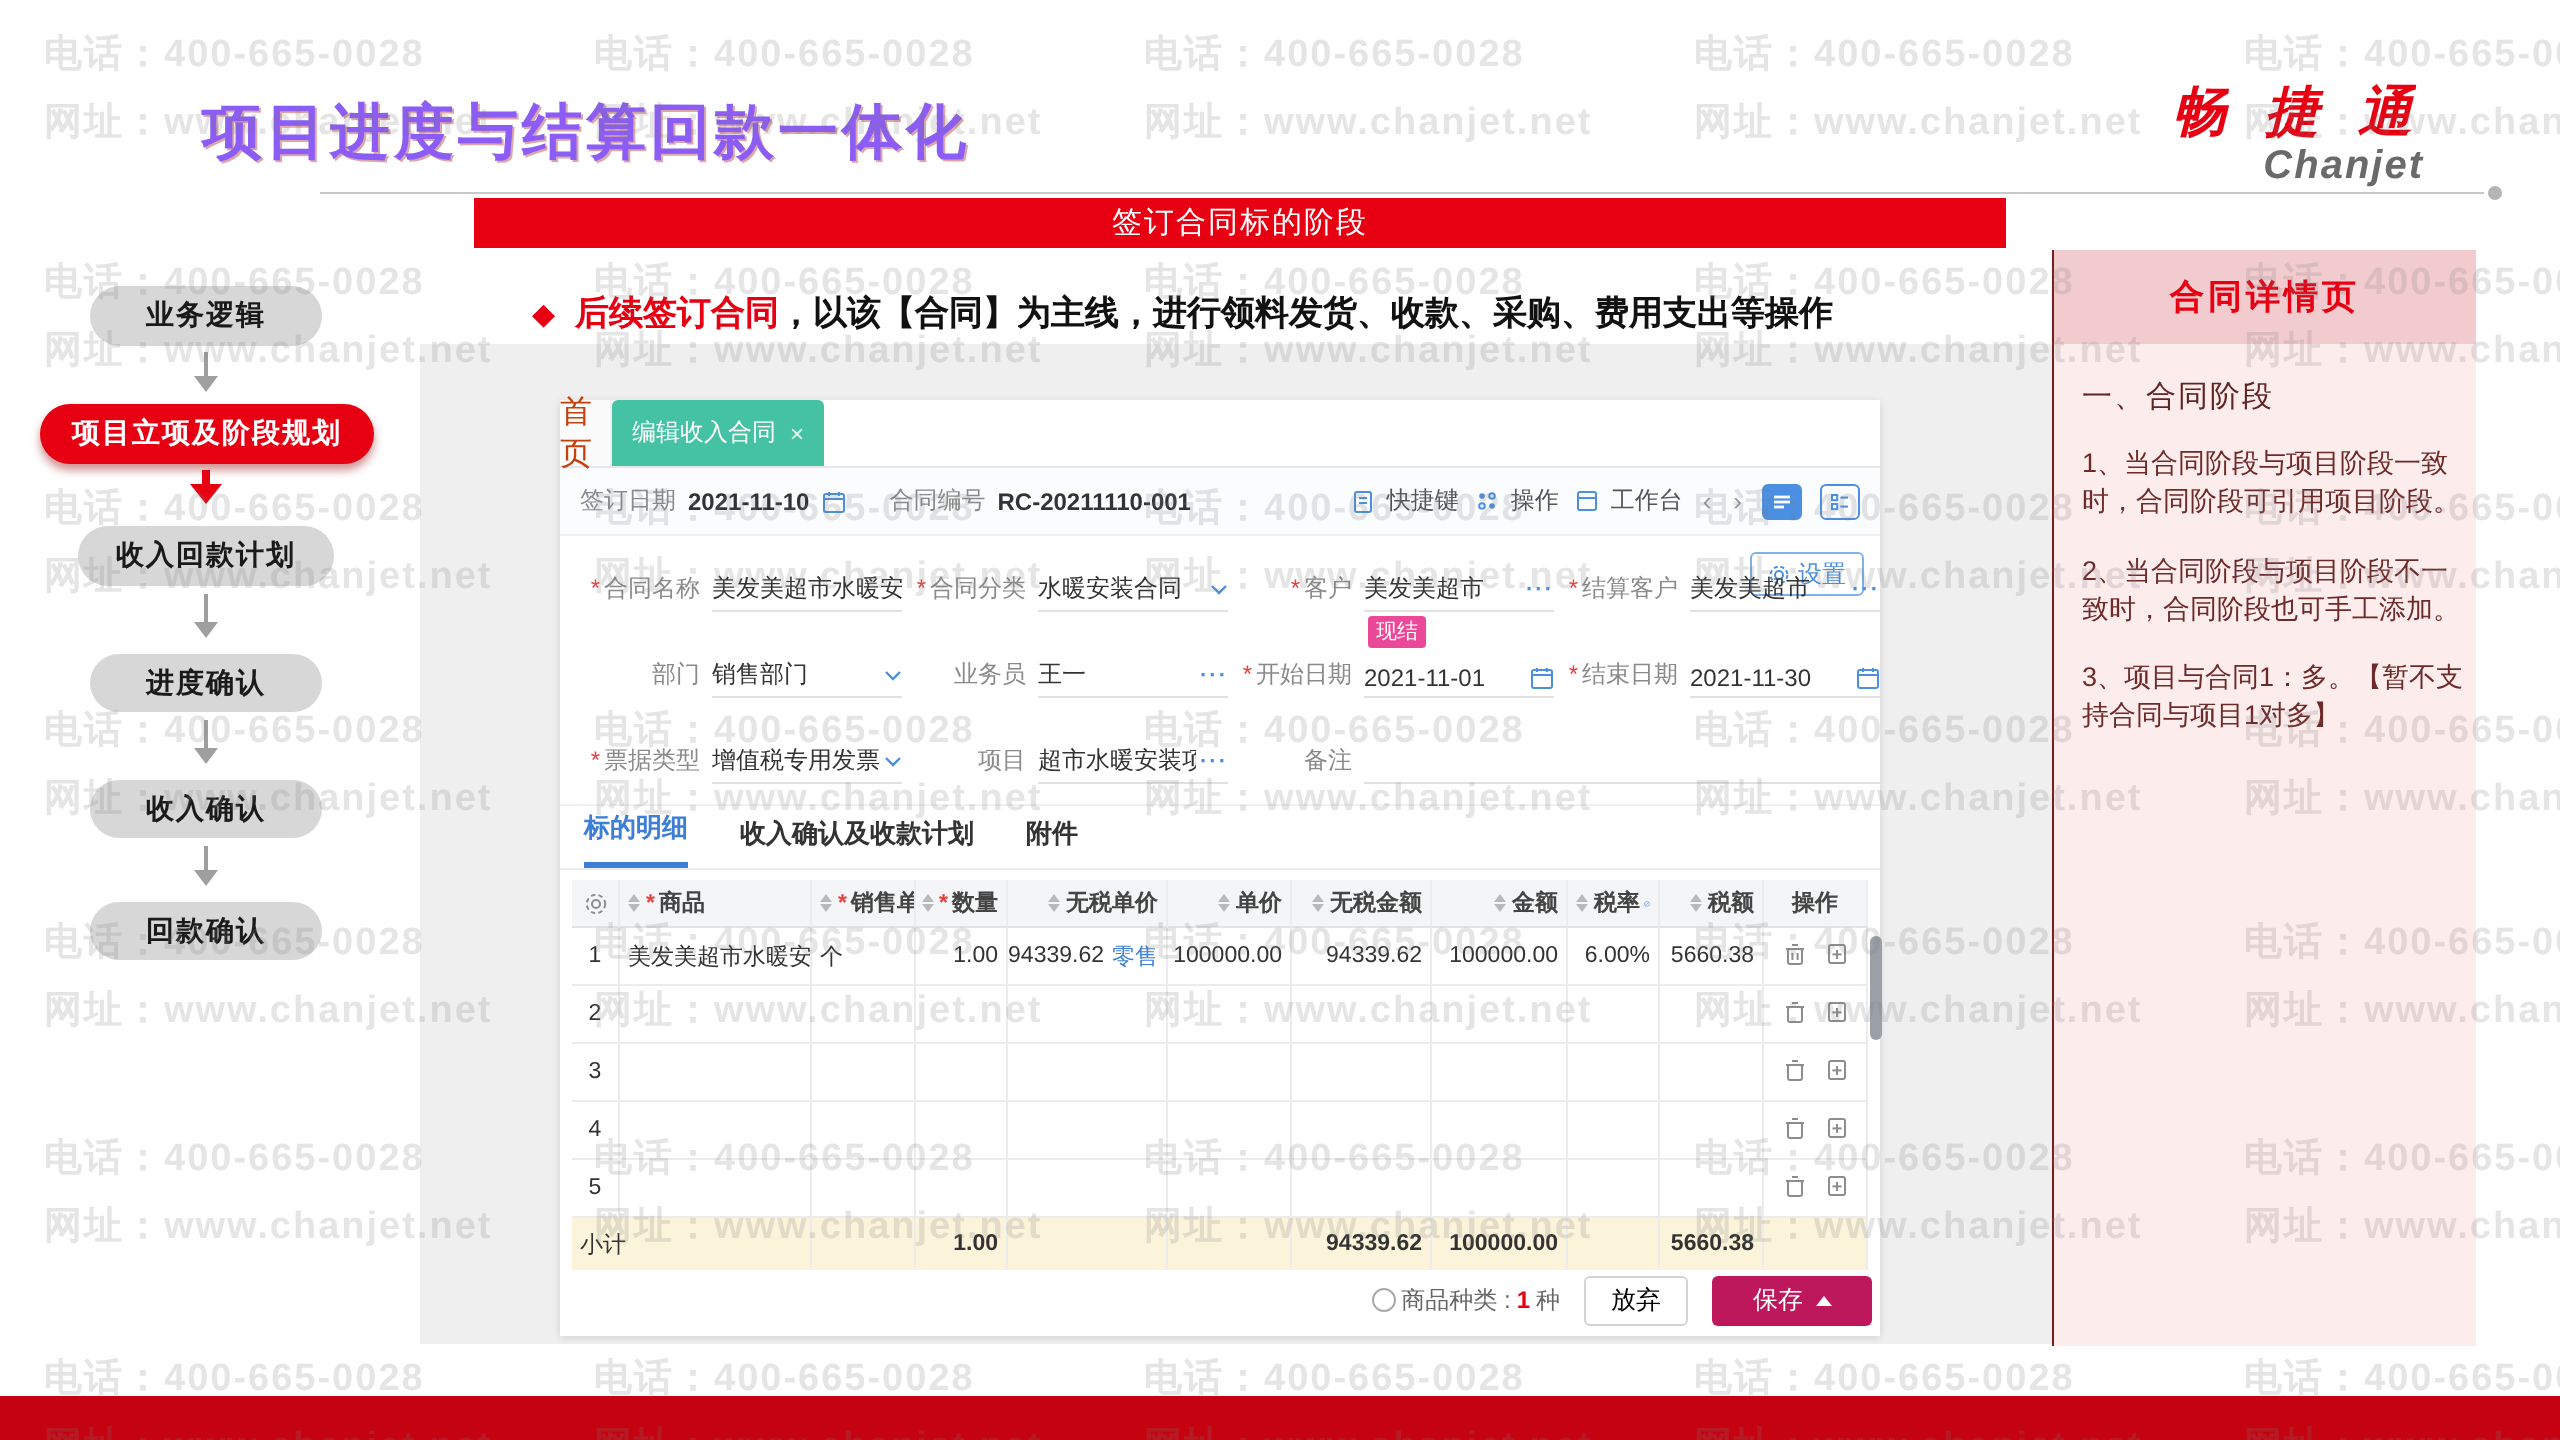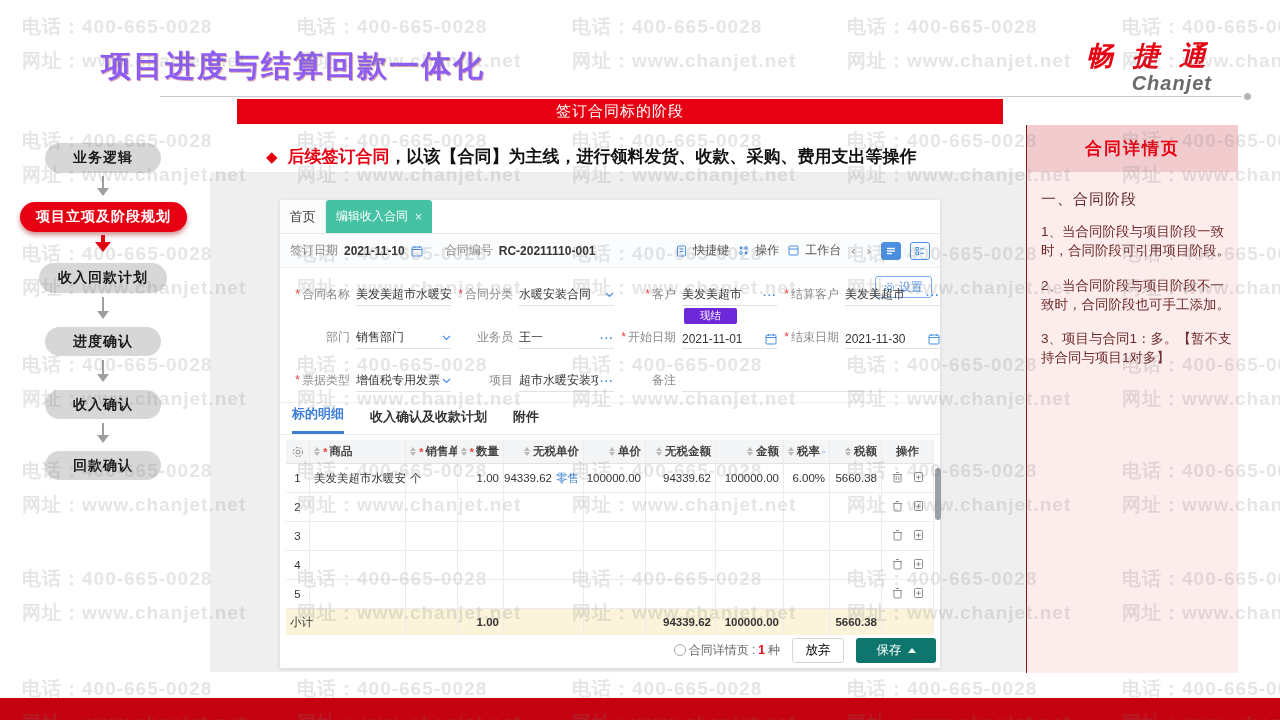--- a/index.html
+++ b/index.html
@@ -41,21 +41,21 @@
   .panel-hd { height:47px; background:#f2cbcf; display:flex; align-items:center; justify-content:center; }
   .panel-hd span { color:#e60012; font-size:17px; font-weight:900; letter-spacing:2px; }
   .panel-bd { padding:16px 4px 0 14px; color:#6d2a2a; font-weight:normal; font-size:13.5px; line-height:1.42; }
   .panel-bd p { margin-bottom:15px; }
   .panel-bd p.sec-head { font-size:15px; letter-spacing:1px; margin-bottom:13px; color:#5f2424; }
 
   
   .app { position:absolute; left:280px; top:200px; width:660px; height:468px; background:#fff; z-index:4; box-shadow:0 1px 4px rgba(0,0,0,.12); font-size:12px; color:#333; }
 
   .tabstrip { height:34px; display:flex; align-items:stretch; border-bottom:1px solid #e7e7e7; background:#fff; }
-  .tab-home { width:46px; display:flex; align-items:center; justify-content:center; color:#404040; background:#fbfbfb; border-right:1px solid #efefef; font-size:13px; }
+  .tab-home { width:26px; display:flex; align-items:center; justify-content:center; color:#c2410c; background:#fbfbfb; border-right:1px solid #efefef; font-size:16px; }
   .tab-active { min-width:96px; padding:0 10px; display:flex; align-items:center; justify-content:center; gap:7px; background:#44c2a3; color:#fff; font-size:12px; border-radius:3px 3px 0 0; }
   .tab-active .close { font-size:12px; opacity:.9; }
 
   .toolbar { height:34px; display:flex; align-items:center; padding:0 10px; border-bottom:1px solid #eef0f2; background:#fbfcfd; }
   .tb-lbl { color:#8a8a8a; margin-right:6px; }
   .tb-val { color:#333; font-weight:bold; margin-right:4px; }
   .tb-gap { width:22px; }
   .tb-right { margin-left:auto; display:flex; align-items:center; gap:9px; color:#555; }
   .tb-ic { display:flex; align-items:center; gap:6px; }
   .tb-ic svg { display:block; }
@@ -66,21 +66,21 @@
   
   .form { position:relative; height:135px; border-bottom:1px solid #f0f0f0; }
   .frow { position:absolute; left:8px; display:grid; grid-template-columns:163px 163px 163px 163px; width:652px; }
   .fld { display:flex; align-items:flex-end; height:24px; position:relative; }
   .flbl { width:62px; text-align:right; color:#8a8a8a; padding-bottom:3px; white-space:nowrap; }
   .req { color:#e84040; margin-right:2px; font-style:normal; }
   .fval { flex:1; margin-left:6px; border-bottom:1px solid #e1e1e1; display:flex; align-items:center; padding-bottom:2px; min-width:0; }
   .ftext { flex:1; color:#333; white-space:nowrap; overflow:hidden; font-size:12px; }
   .fic { color:#4b8fe2; flex:none; margin-left:2px; display:flex; align-items:center; }
   .more-dots { color:#4b8fe2; font-weight:bold; letter-spacing:1px; font-size:11px; }
-  .tag { position:absolute; left:70px; top:26px; background:#6d28d9; color:#fff; font-size:10.5px; padding:1px 16px; border-radius:2px; }
+  .tag { position:absolute; left:70px; top:26px; background:#ec4899; color:#fff; font-size:10.5px; padding:1px 4px; border-radius:2px; }
   .settings-btn { position:absolute; right:8px; top:8px; border:1px solid #7fb0ef; color:#4b8fe2; border-radius:3px; height:22px; padding:0 8px; display:flex; align-items:center; gap:4px; background:#fff; font-size:12px; }
 
   
   .dtabs { height:32px; display:flex; align-items:flex-end; gap:26px; padding:0 12px; border-bottom:1px solid #ececec; }
   .dtab { padding-bottom:8px; font-size:13px; color:#333; font-weight:bold; }
   .dtab.on { color:#3d7fd6; border-bottom:3px solid #3d7fd6; }
 
   
   .tbl { position:relative; margin:5px 0 0 6px; width:648px; font-size:11.5px; }
   .trow { display:grid; grid-template-columns:24px 96px 52px 46px 80px 62px 70px 68px 46px 52px 52px; }
@@ -97,21 +97,21 @@
   .subtotal .tc { background:#fbf3da; border-bottom:none; min-height:26px; font-weight:bold; color:#333; }
   .subtotal .tc.lab { font-weight:normal; }
   .scrollbar { position:absolute; right:-7px; top:28px; width:6px; height:52px; border-radius:3px; background:#9aa0a6; }
 
   
   .afoot { position:absolute; left:0; right:0; bottom:0; height:32px; display:flex; align-items:center; justify-content:flex-end; gap:12px; padding:0 4px 4px 0; background:#fff; }
   .kind { display:flex; align-items:center; gap:3px; color:#666; font-size:12px; }
   .kind .cnt { color:#e60012; font-weight:bold; }
   .kind-ic { width:12px; height:12px; border:1px solid #aaa; border-radius:50%; display:inline-block; }
   .btn-cancel { width:52px; height:25px; border:1px solid #d4d4d4; background:#fff; color:#000000; border-radius:3px; display:flex; align-items:center; justify-content:center; font-size:12.5px; }
-  .btn-save { width:80px; height:25px; background:#0f766e; color:#fff; border-radius:3px; display:flex; align-items:center; justify-content:center; gap:6px; font-size:12.5px; }
+  .btn-save { width:80px; height:25px; background:#be185d; color:#fff; border-radius:3px; display:flex; align-items:center; justify-content:center; gap:6px; font-size:12.5px; }
   .caret-up { width:0; height:0; border:4px solid transparent; border-bottom:5px solid #fff; margin-bottom:3px; }
 
   .bottom-bar { position:absolute; left:0; bottom:0; width:1280px; height:22px; background:#c50310; z-index:40; }
 </style>
 </head>
 <body>
 
 <div class="slide">
 
   <div class="page-title">项目进度与结算回款一体化</div>
@@ -587,21 +587,21 @@
         <div class="tc num">5660.38</div>
         <div class="tc"></div>
       </div>
 
       <div class="scrollbar"></div>
     </div>
 
     <div class="afoot">
       <span class="kind">
         <span class="kind-ic"></span>
-        <span>合同详情页 :</span>
+        <span>商品种类 :</span>
         <span class="cnt">1</span>
         <span>种</span>
       </span>
       <span class="btn-cancel">放弃</span>
       <span class="btn-save">
           <span>保存</span>
           <span class="caret-up"></span>
         </span>
     </div>
   </div>

